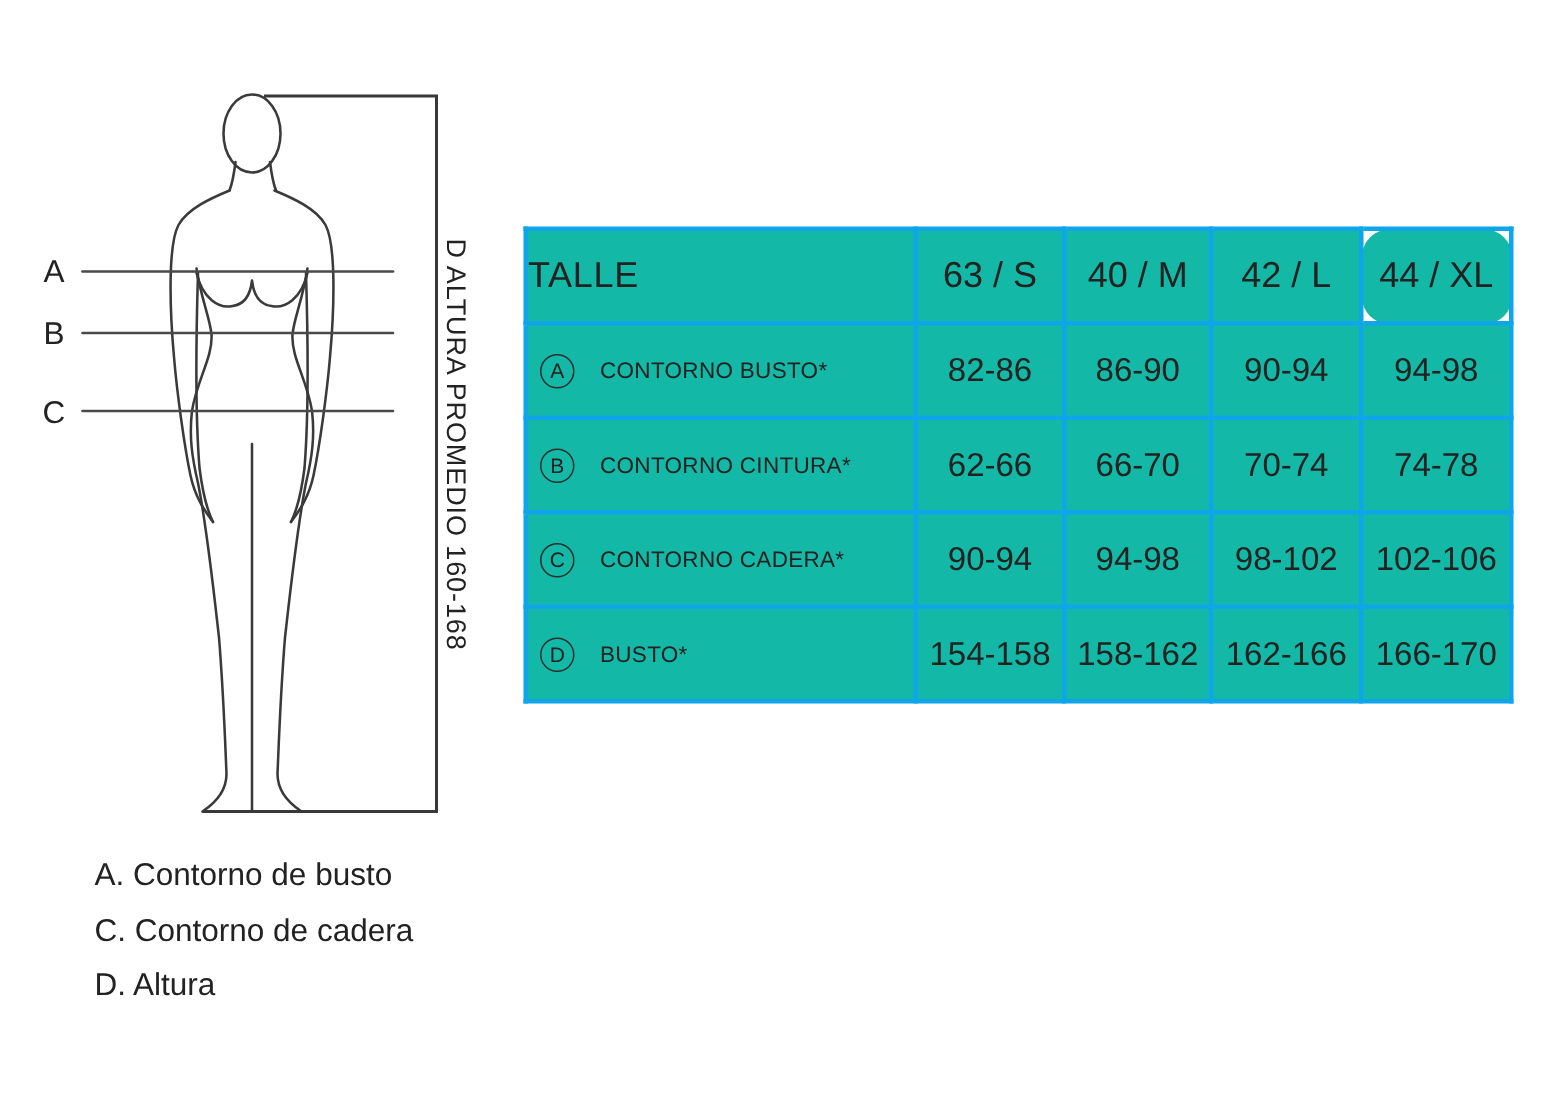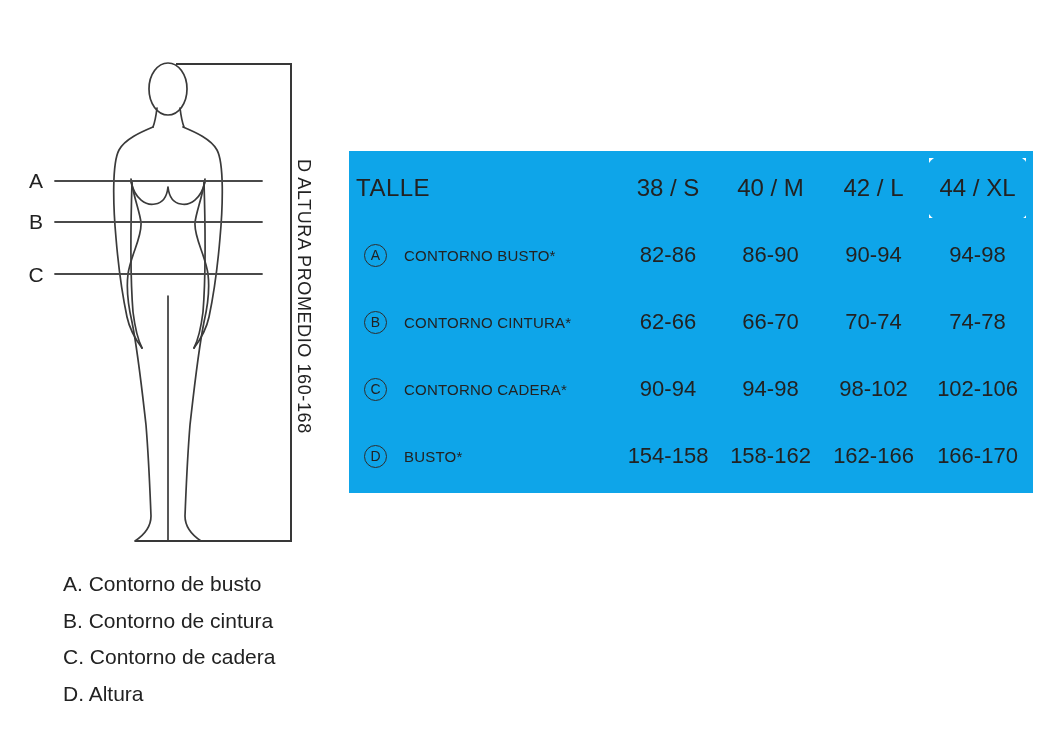--- a/index.html
+++ b/index.html
@@ -55,25 +55,25 @@
 
   
   .size-table {
     position: absolute;
     left: 349px;
     top: 151px;
     border-collapse: collapse;
     table-layout: fixed;
   }
   .size-table td, .size-table th {
-    border: 7px solid #0ea5e9;
+    border: 3px solid #0ea5e9;
     height: 60px;
     padding: 0;
     font-weight: normal;
-    background: #0ea5e9;
+    background: #14b8a6;
   }
   .col-label { width: 257px; }
   .col-s1 { width: 96px; }
   .col-s2 { width: 95px; margin-left: 16px; }
   .col-s3 { width: 97px; }
   .col-s4 { width: 97px; border-radius: 18px; }
   .th-talle {
     text-align: left;
     padding-left: 8px;
     font-size: 24px;
@@ -142,30 +142,29 @@
 
     <text class="diagram-letter" x="36" y="188" text-anchor="middle">A</text>
     <text class="diagram-letter" x="36" y="229" text-anchor="middle">B</text>
     <text class="diagram-letter" x="36" y="282" text-anchor="middle">C</text>
 
     <text class="height-note" x="298" y="159" transform="rotate(90 298 159)">D  ALTURA PROMEDIO 160-168</text>
   </svg>
 
   <div class="legend">
     <div class="legend-item">A. Contorno de busto</div>
-    <div class="legend-item">B. Contorno de cintura</div>
     <div class="legend-item">C. Contorno de cadera</div>
     <div class="legend-item">D. Altura</div>
   </div>
 
   <table class="size-table">
     <tbody>
         <tr>
       <th class="col-label th-talle">TALLE</th>
-      <th class="col-s1 th-size">38 / S</th>
+      <th class="col-s1 th-size">63 / S</th>
       <th class="col-s2 th-size">40 / M</th>
       <th class="col-s3 th-size">42 / L</th>
       <th class="col-s4 th-size">44 / XL</th>
     </tr>
     <tr>
       <td class="cell-label">
         <div class="wrap">
           <span class="letter-circle">A</span>
           <span class="measure-name">CONTORNO BUSTO*</span>
         </div>

